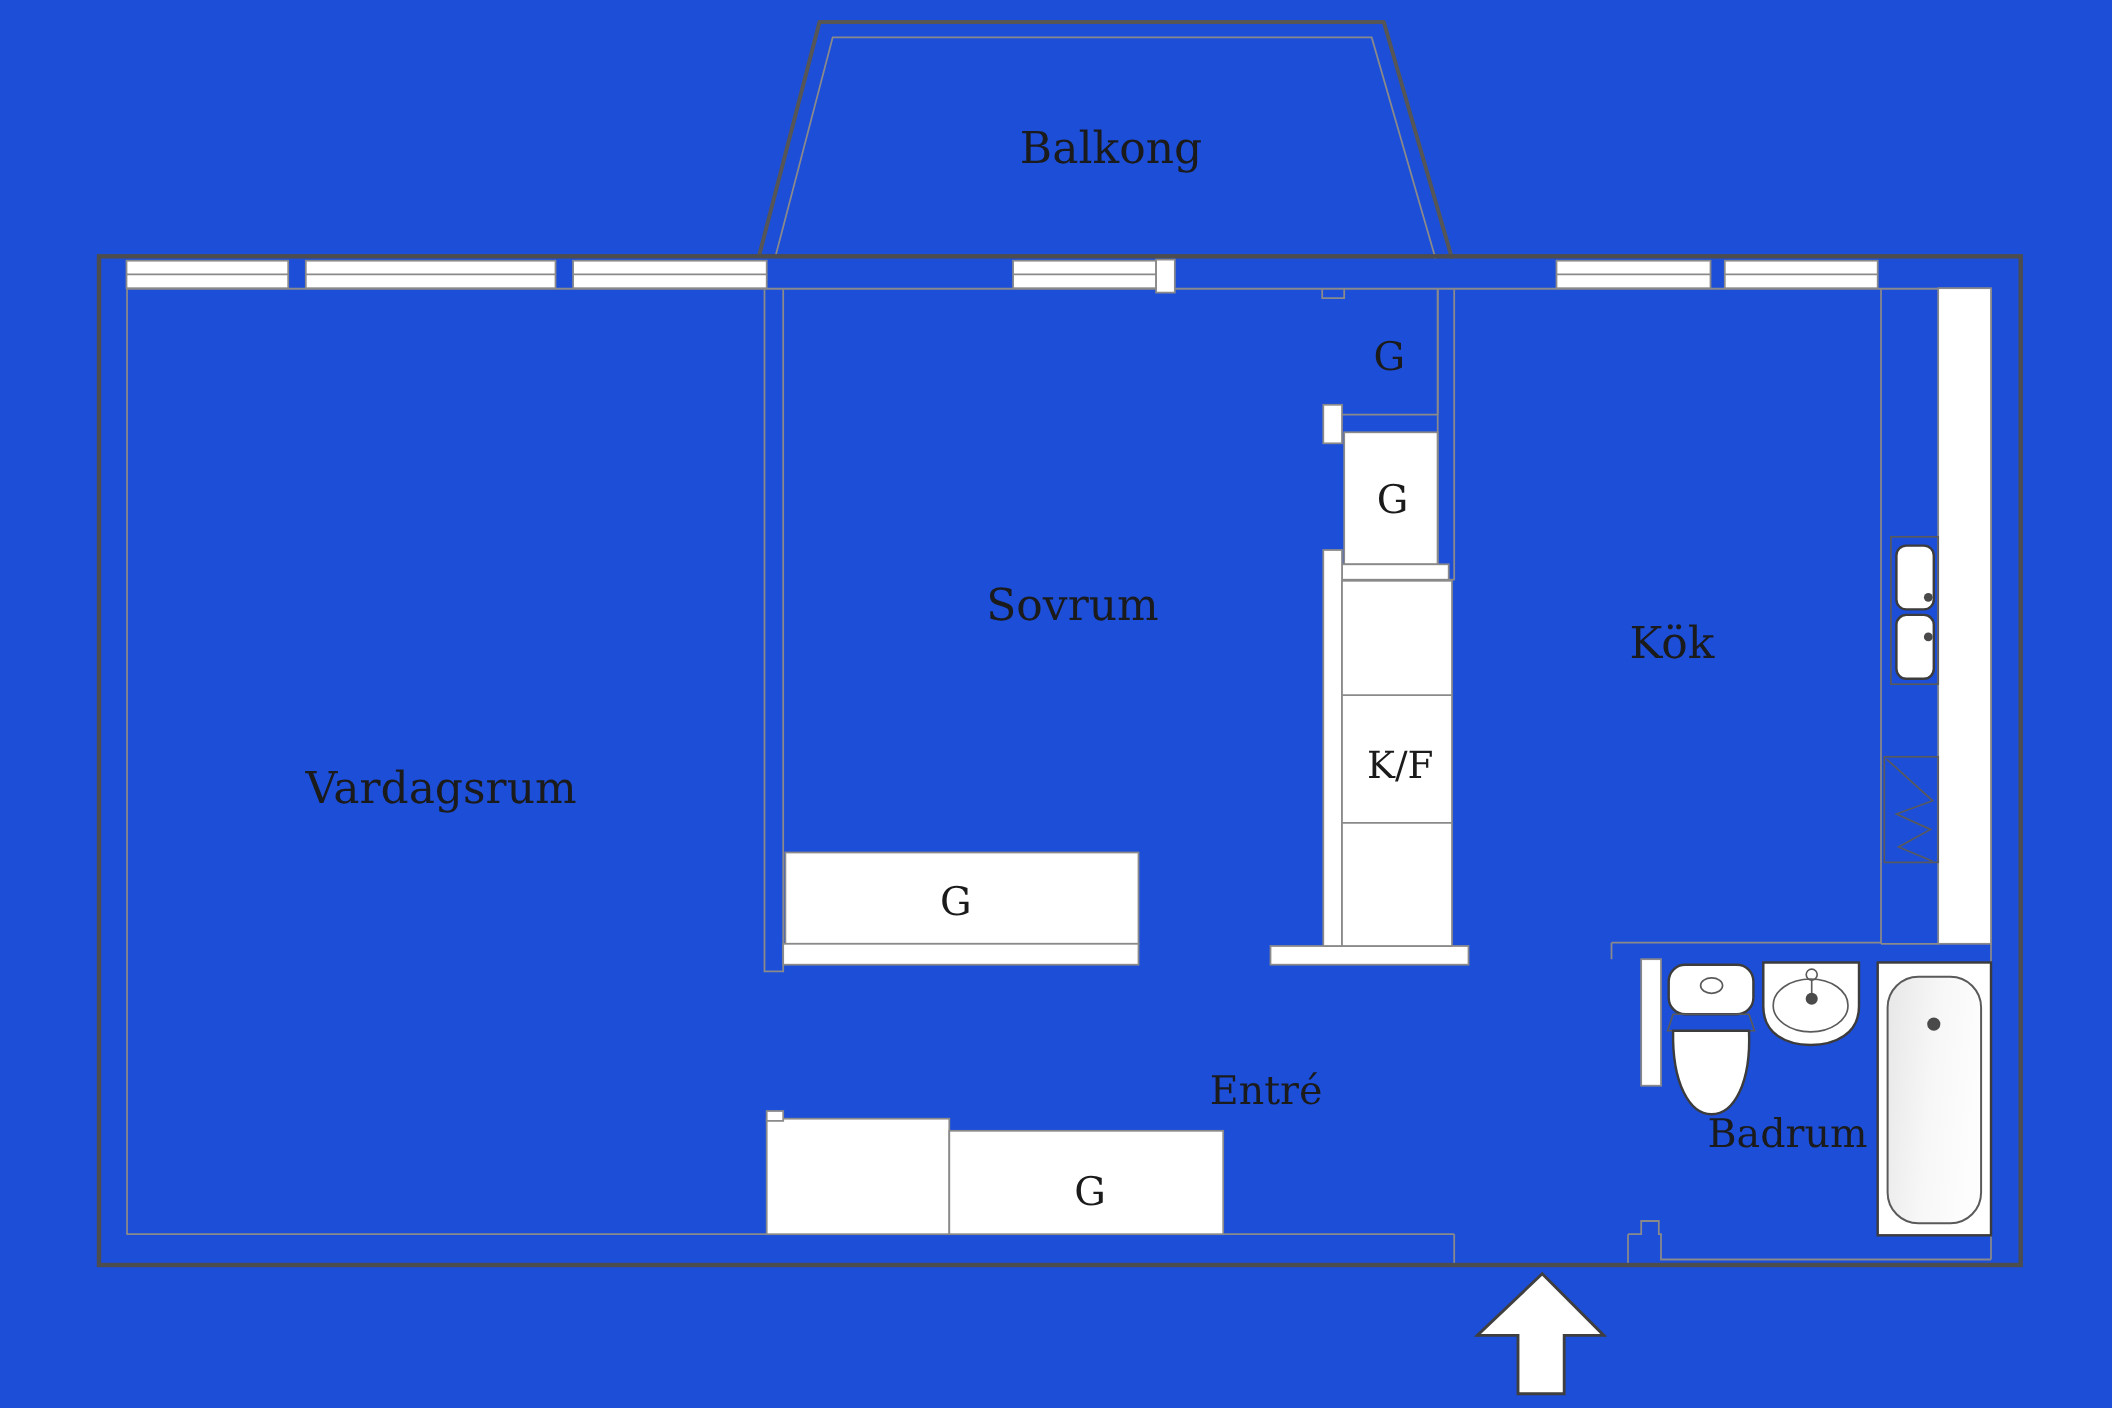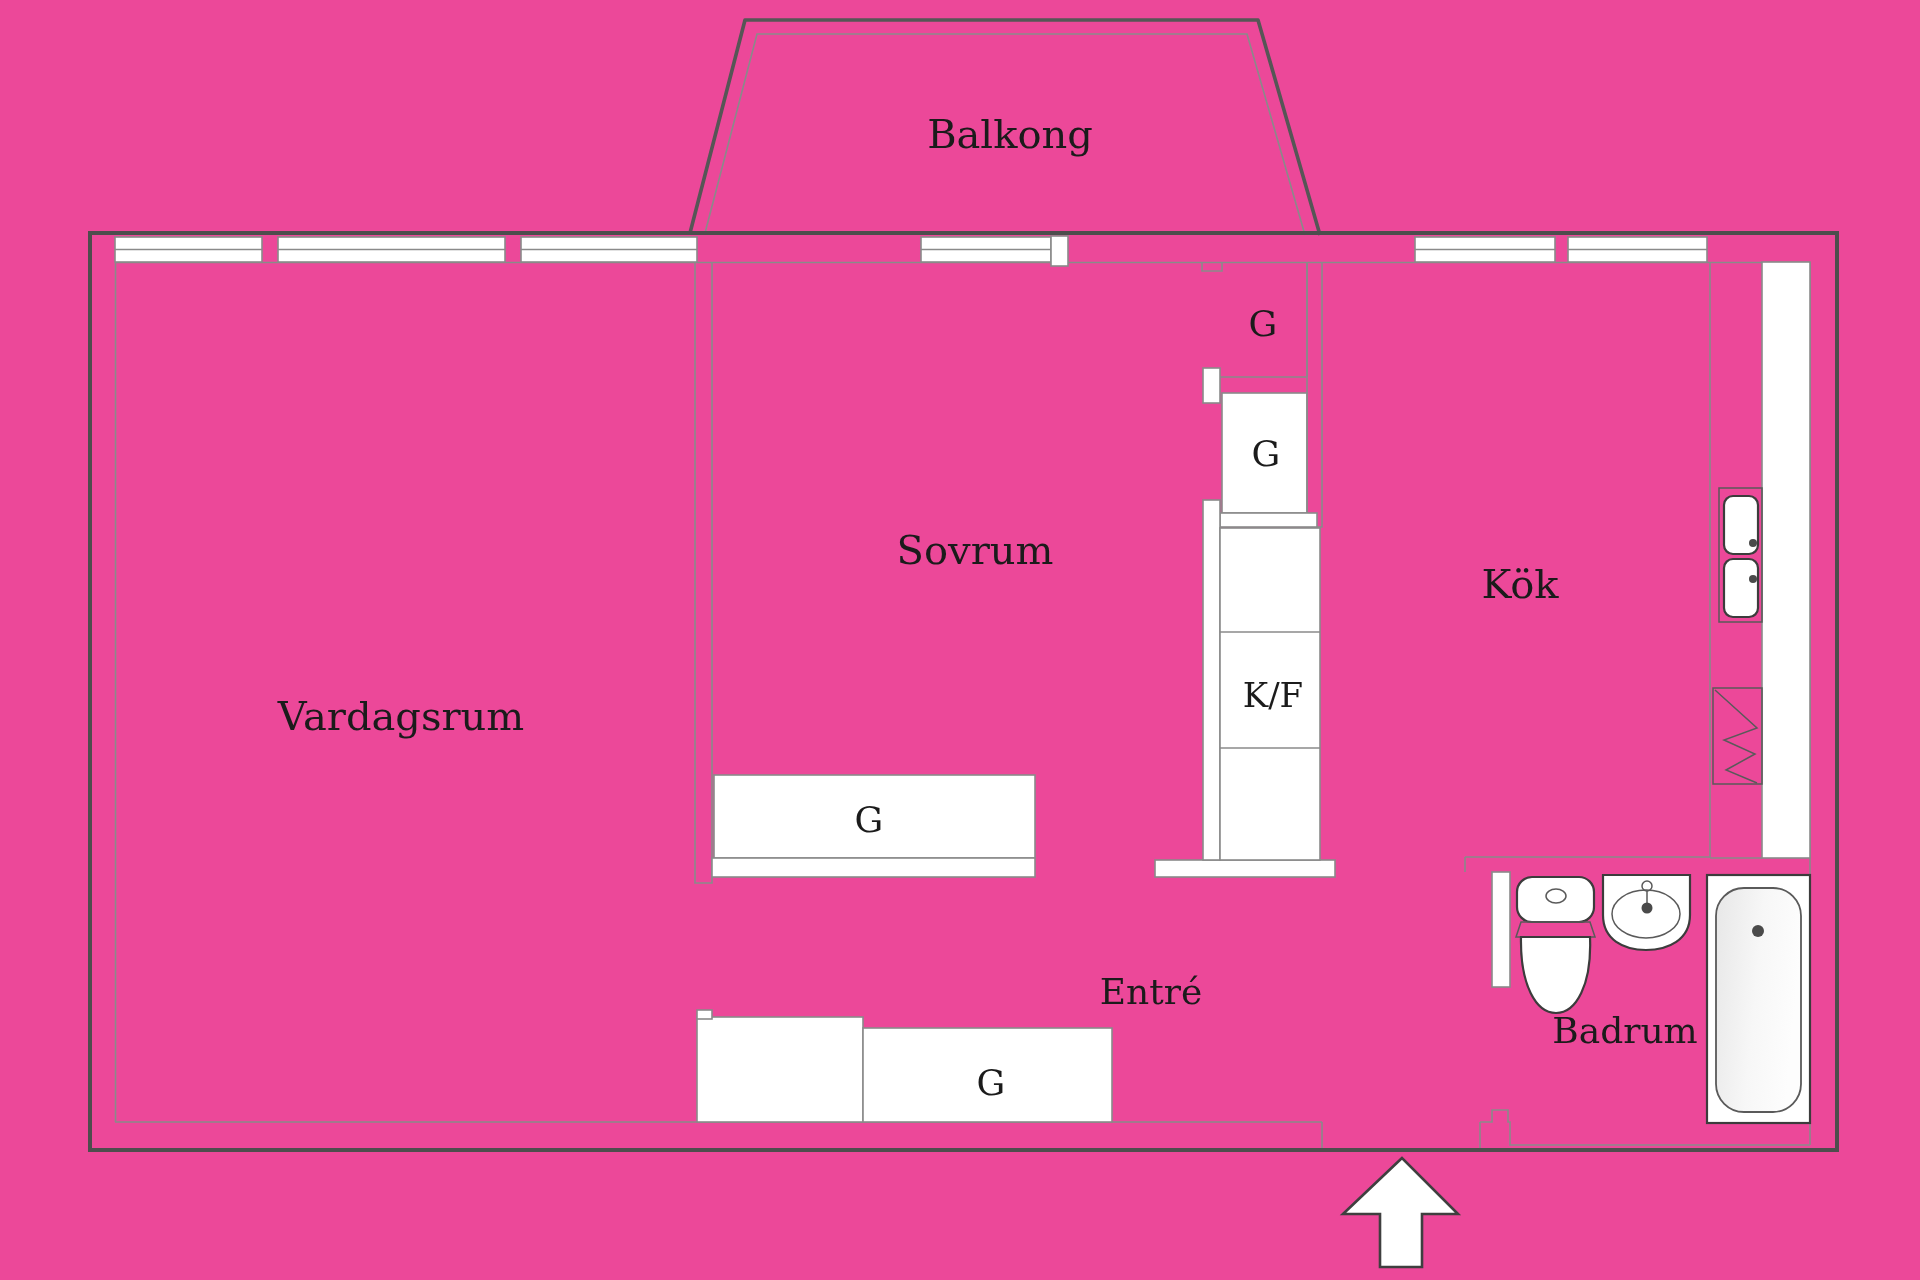--- a/index.html
+++ b/index.html
@@ -1,16 +1,16 @@
 <!DOCTYPE html>
 <html><head>
 <meta charset="utf-8">
 <style>
   html,body{margin:0;padding:0;background:#ffffff;}
-  .stage{position:relative;width:1920px;height:1280px;background:#ec4899;overflow:hidden;}
+  .stage{position:relative;width:1920px;height:1280px;background:#1d4ed8;overflow:hidden;}
   svg{position:absolute;left:0;top:0;}
   
   .wall-outer{fill:none;stroke:#4d4d4d;stroke-width:4;stroke-linejoin:miter;}
   .wall-balcony{fill:none;stroke:#565656;stroke-width:3.6;stroke-linejoin:round;}
   .ln{fill:none;stroke:#8a8a8a;stroke-width:1.6;}
   .lnw{fill:#ffffff;stroke:#8a8a8a;stroke-width:1.6;}
   .fixture{fill:#ffffff;stroke:#3c3c3c;stroke-width:2.2;}
   .fixture-thin{fill:none;stroke:#5a5a5a;stroke-width:1.5;}
   .fixture-fill{fill:#4a4a4a;stroke:none;}
   text{font-family:"DejaVu Serif","Liberation Serif",serif;fill:#1b1b1b;}

